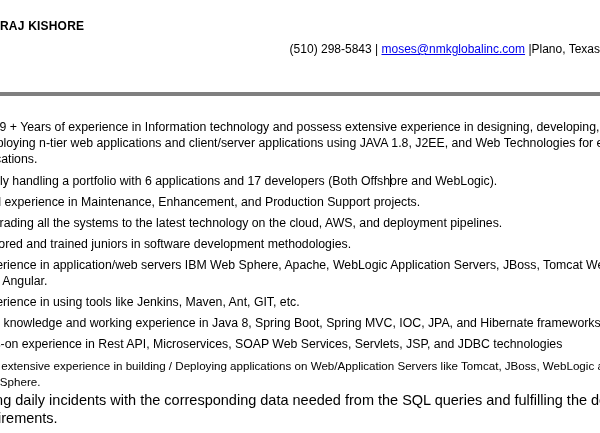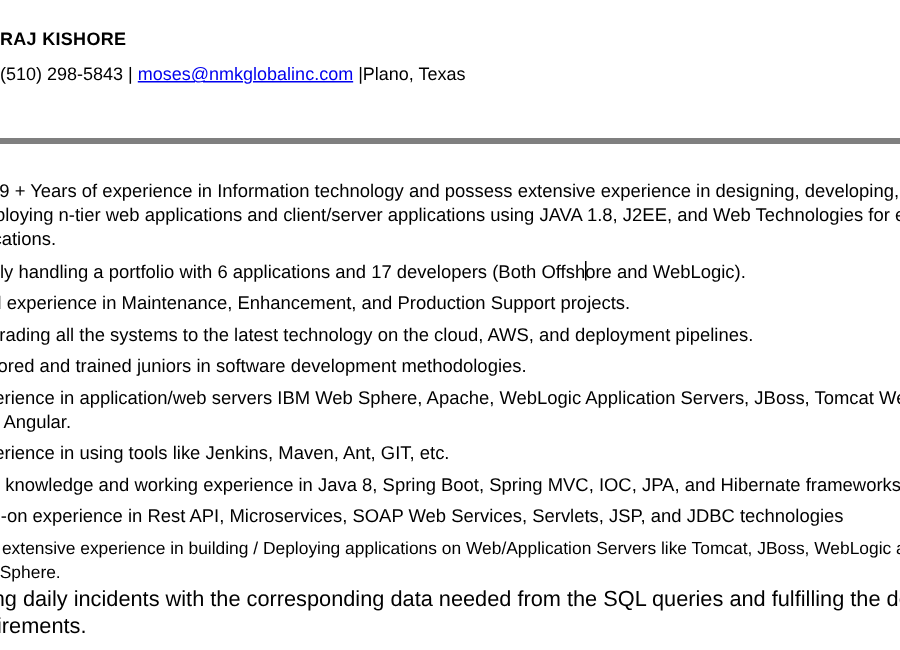--- a/index.html
+++ b/index.html
@@ -28,21 +28,21 @@
       left: 0; width: 600px;
       text-align: left;
       font-weight: bold;
       font-size: 12px;
       letter-spacing: 0.2px;
     }
     .contact {
       position: absolute;
       top: 42px;
       left: 0; width: 600px;
-      text-align: left;
+      text-align: right;
       font-size: 12px;
       white-space: nowrap;
     }
     .contact .email {
       color: #0000ee;
       text-decoration: underline;
     }
     .divider {
       position: absolute;
       top: 92px;

